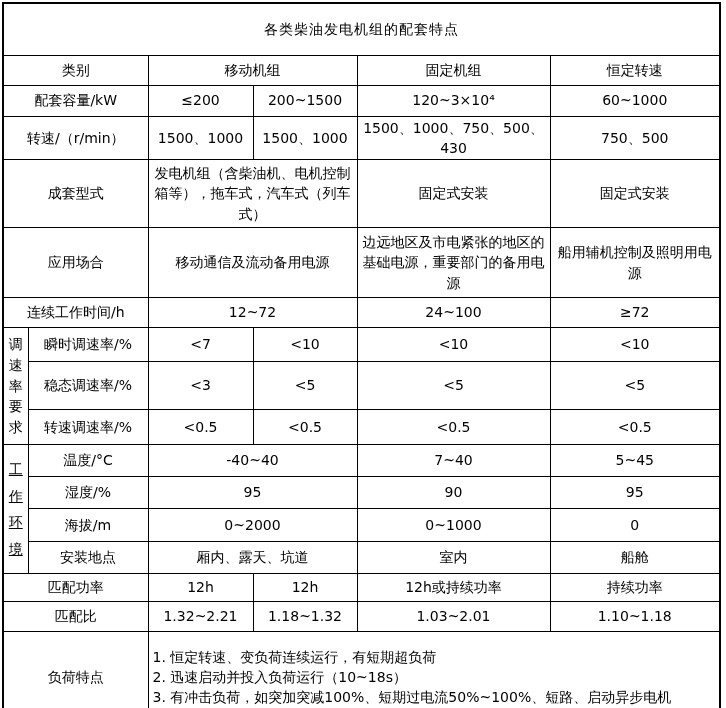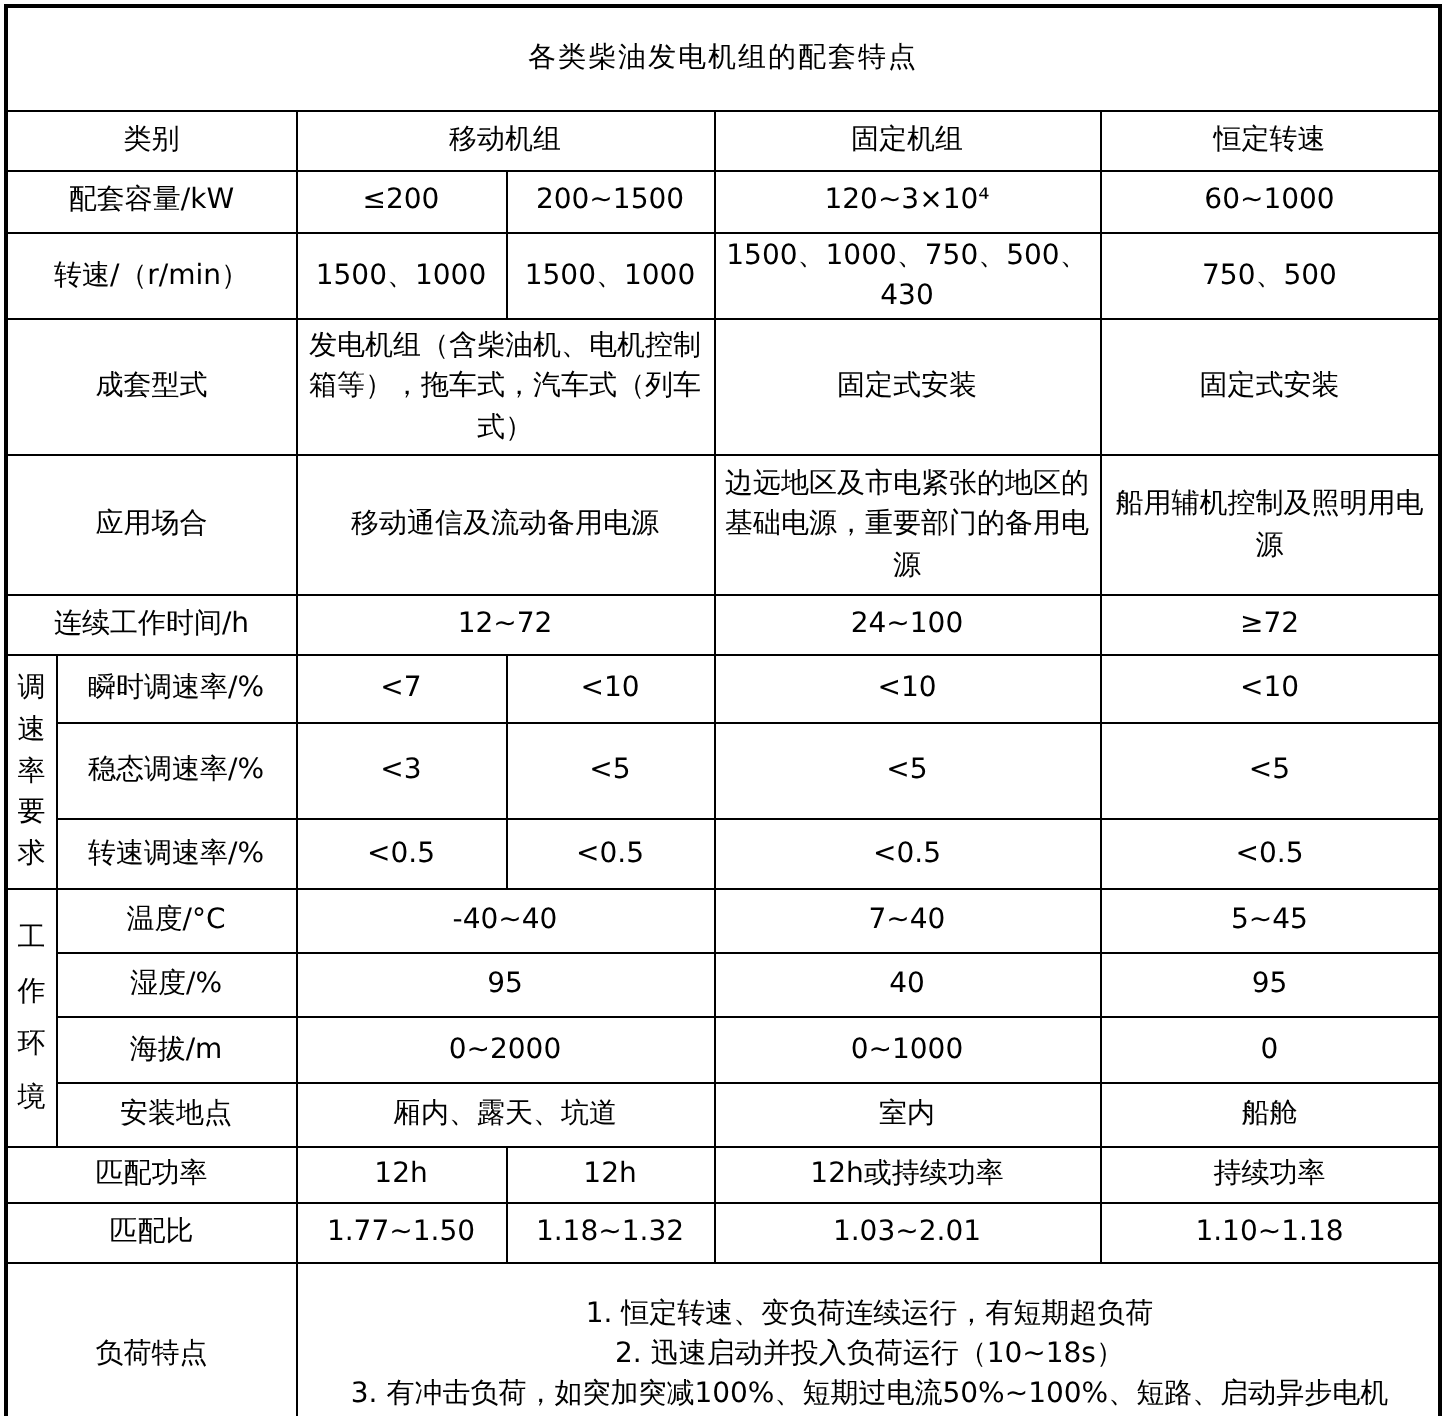--- a/index.html
+++ b/index.html
@@ -37,22 +37,22 @@
     text-align: left;
     padding-left: 3px;
   }
   td.vcell { padding: 0; }
   .vtext {
     display: inline-block;
     width: 1.1em;
     word-break: break-all;
   }
   .vtext.reg { line-height: 1.48; }
-  .vtext.env { line-height: 1.9; }
-  .load-line { text-align: center; padding-left: 2px; }
+  .vtext.env { line-height: 1.9; text-decoration: underline; }
+  .load-line { text-align: left; padding-left: 2px; }
 </style>
 </head>
 <body>
 
 <table class="spec">
   <colgroup>
     <col style="width:25px">
       <col style="width:120px">
       <col style="width:105px">
     <col style="width:104px">
@@ -142,21 +142,21 @@
     </td>
     <td class="left">温度/°C</td>
     <td colspan="2">-40~40</td>
     <td>7~40</td>
     <td>5~45</td>
   </tr>
 
   <tr style="height:32px">
     <td class="left">湿度/%</td>
     <td colspan="2">95</td>
-    <td>40</td>
+    <td>90</td>
     <td>95</td>
   </tr>
 
   <tr style="height:33px">
     <td class="left">海拔/m</td>
     <td colspan="2">0~2000</td>
     <td>0~1000</td>
     <td>0</td>
   </tr>
 
@@ -170,21 +170,21 @@
   <tr style="height:28px">
     <td colspan="2">匹配功率</td>
     <td>12h</td>
     <td>12h</td>
     <td>12h或持续功率</td>
     <td>持续功率</td>
   </tr>
 
   <tr style="height:30px">
     <td colspan="2">匹配比</td>
-    <td>1.77~1.50</td>
+    <td>1.32~2.21</td>
     <td>1.18~1.32</td>
     <td>1.03~2.01</td>
     <td>1.10~1.18</td>
   </tr>
 
   <tr style="height:92px">
     <td colspan="2">负荷特点</td>
     <td colspan="4">
       <div class="load-line">1. 恒定转速、变负荷连续运行，有短期超负荷</div>
       <div class="load-line">2. 迅速启动并投入负荷运行（10~18s）</div>

